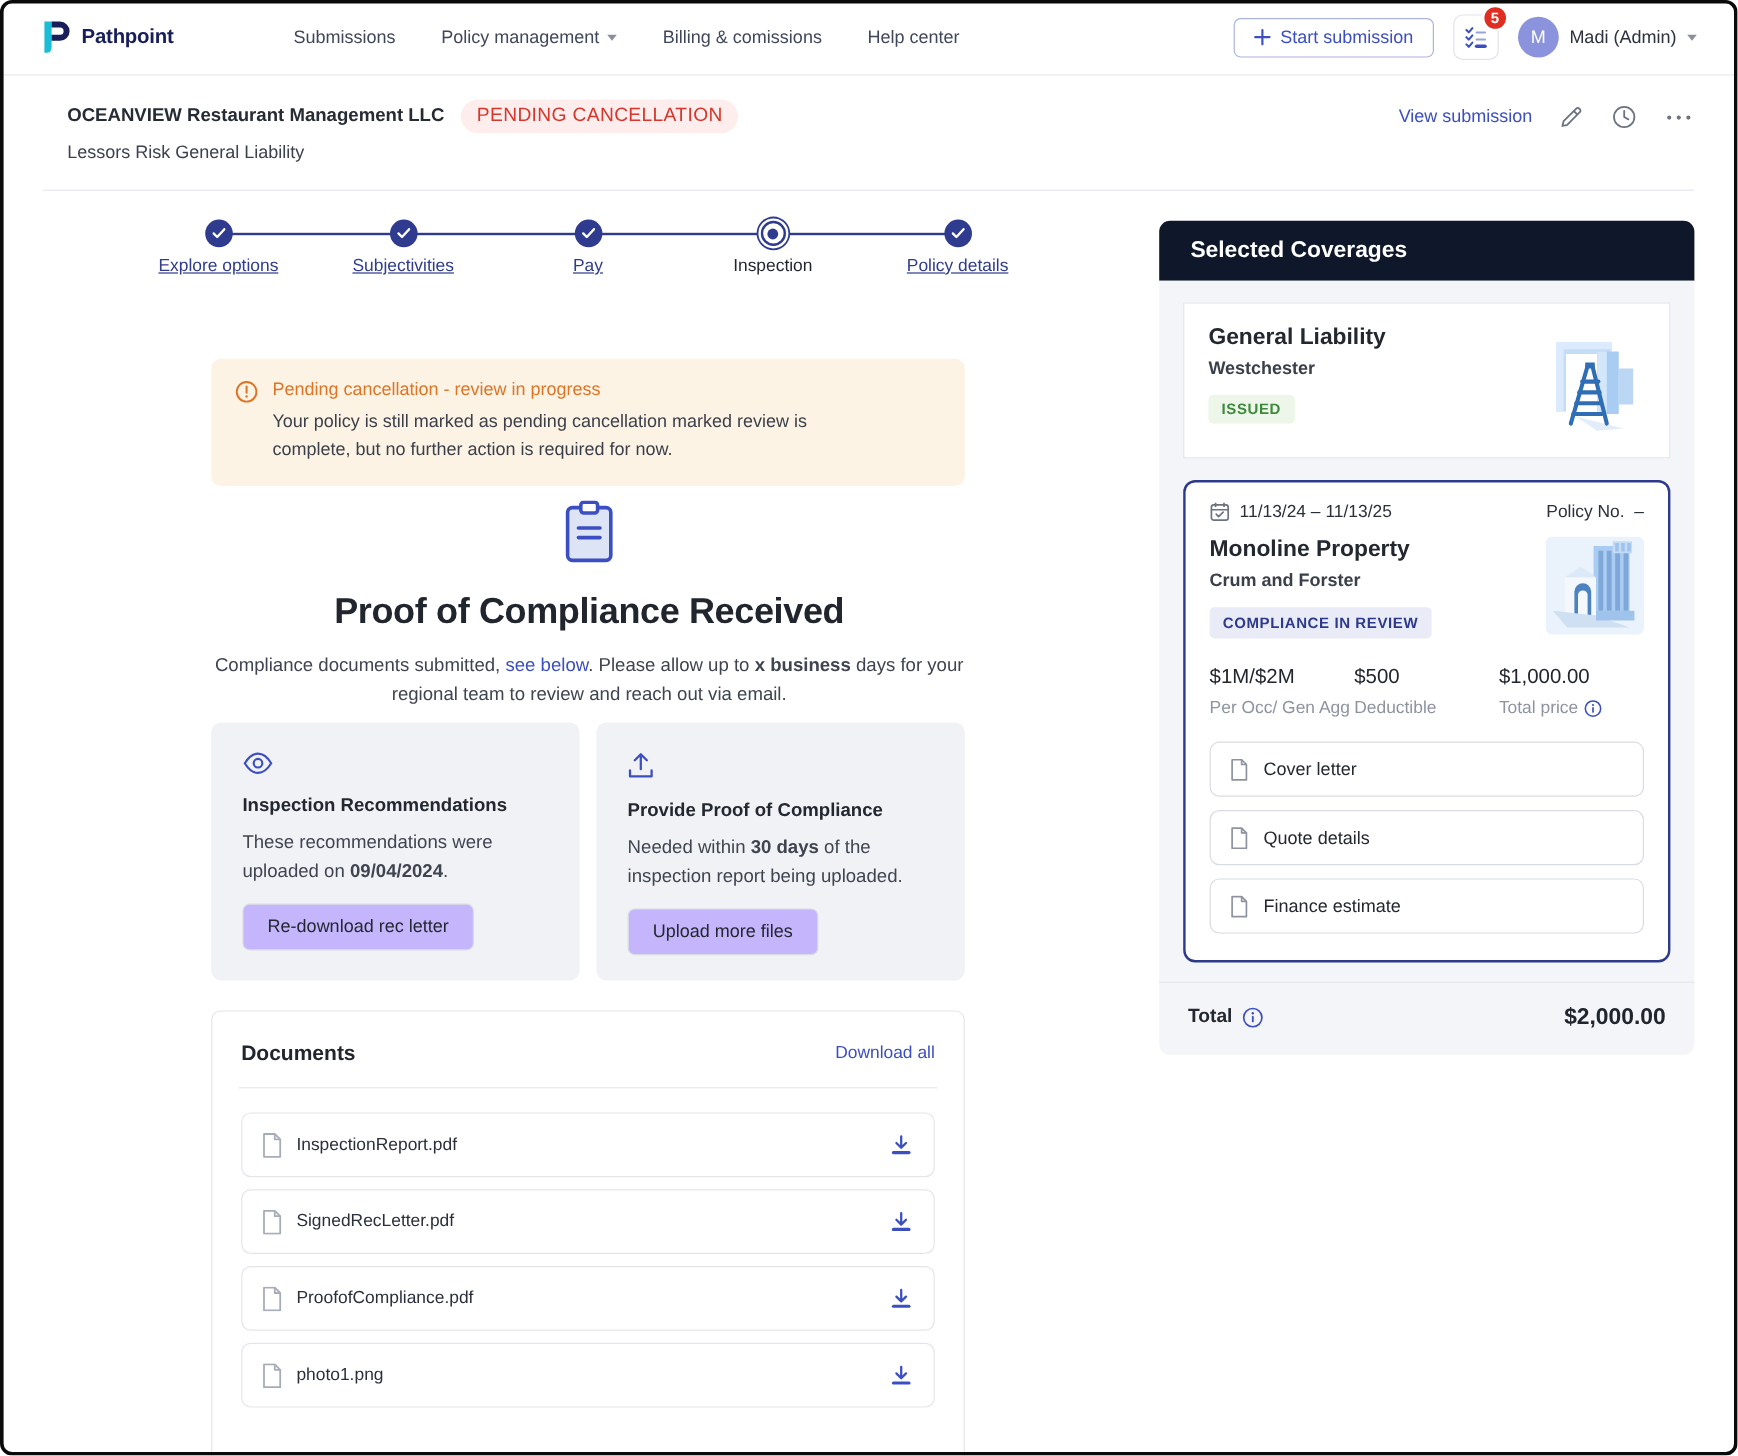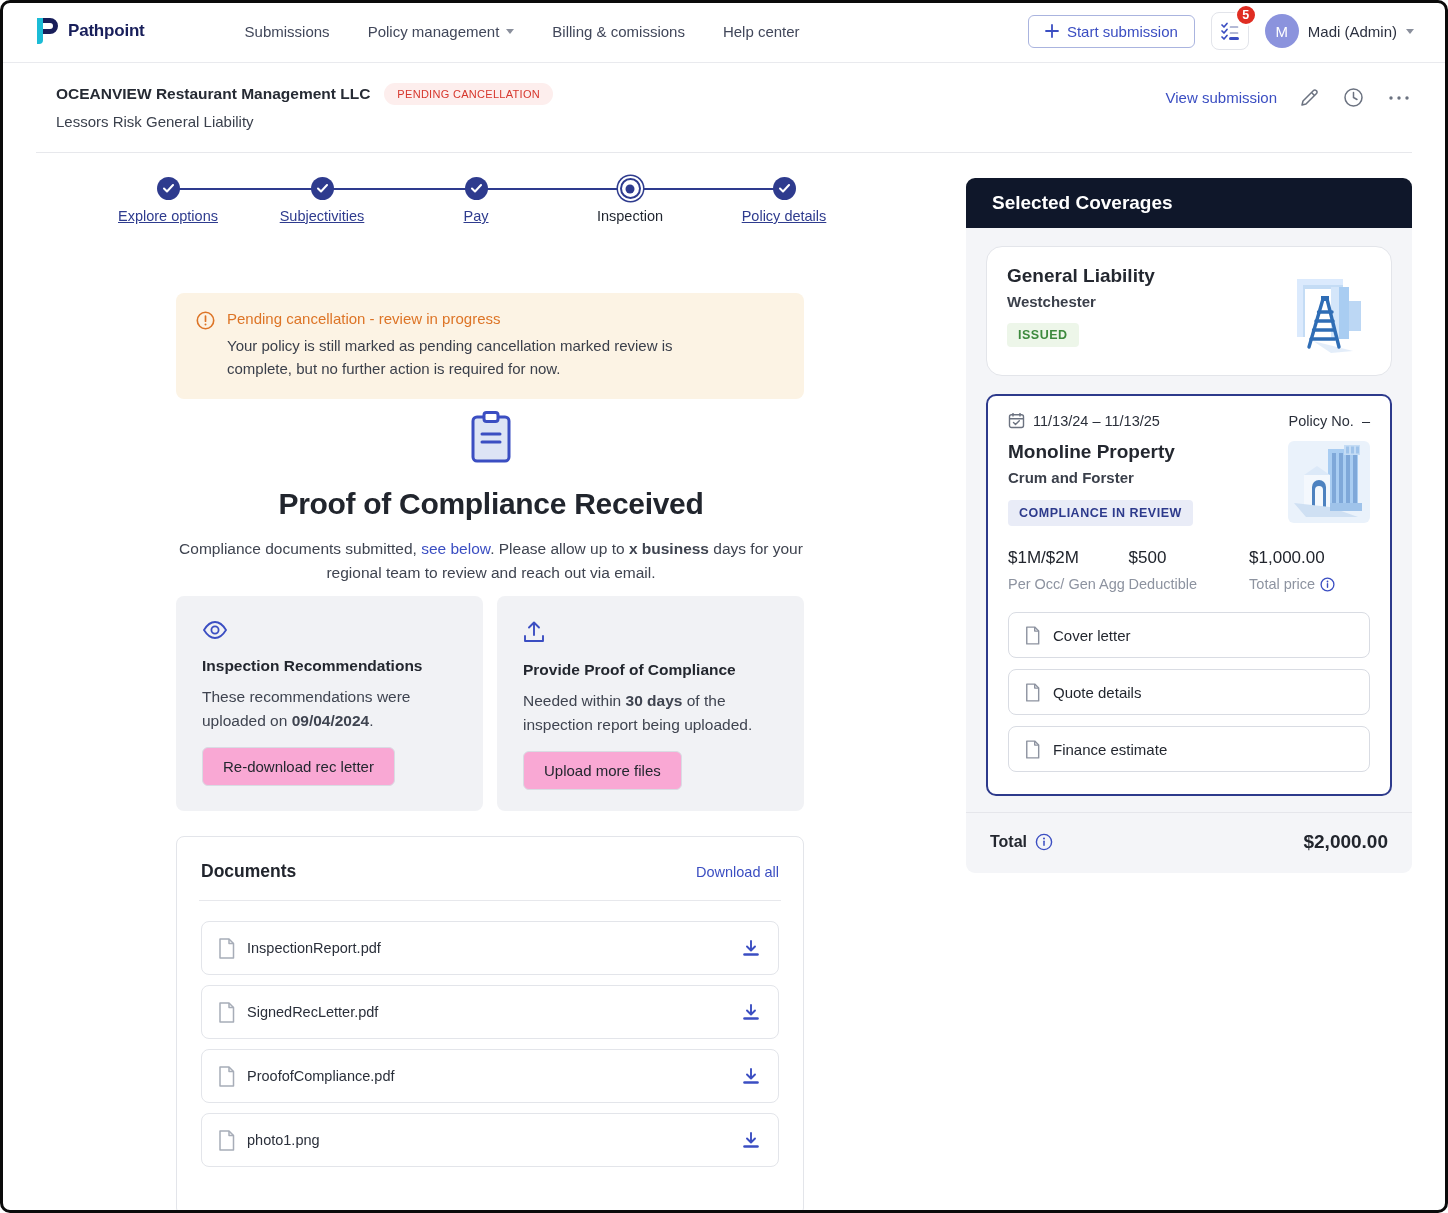--- a/index.html
+++ b/index.html
@@ -29,32 +29,32 @@
   .user { display:flex; align-items:center; gap:9px; cursor:pointer; }
   .avatar { width:34px; height:34px; border-radius:50%; background:#8b93dd; color:#fff; font-size:15px;
     display:flex; align-items:center; justify-content:center; }
   .user-name { font-size:15px; color:#2c3140; }
 
   
   .page-head { padding:20px 36px 0 56px; display:flex; align-items:flex-start; }
   .ph-left {}
   .ph-title-row { display:flex; align-items:center; gap:14px; }
   .ph-title { font-size:15.5px; font-weight:bold; color:#262b34; }
-  .status-badge-red { background:#fdeeed; color:#d6362c; font-size:11px; padding:5px 13px; border-radius:15px; letter-spacing:0.3px; }
+  .status-badge-red { background:#fdeeed; color:#d6362c; font-size:16px; padding:5px 13px; border-radius:15px; letter-spacing:0.3px; }
   .ph-sub { font-size:15px; color:#3b414d; margin-top:8px; }
   .ph-right { margin-left:auto; display:flex; align-items:center; gap:20px; padding-top:2px; }
   .link { color:#3b4ec2; font-size:15px; text-decoration:none; cursor:pointer; }
   .icon-btn { background:none; border:none; cursor:pointer; display:flex; align-items:center; padding:2px; }
   .head-divider { border:none; border-top:1px solid #e7e8ec; margin:22px 36px 0 36px; }
 
   
   .content { position:relative; height:1040px; }
 
   
-  .stepper { position:absolute; left:91px; top:24px; width:770px; }
+  .stepper { position:absolute; left:105px; top:24px; width:770px; }
   .step-track { position:absolute; left:77px; right:77px; top:11px; height:2px; background:#2e3b8e; }
   .steps { display:flex; position:relative; }
   .step { flex:1; display:flex; flex-direction:column; align-items:center; gap:8px; }
   .dot-complete { width:23px; height:23px; border-radius:50%; background:#2e3b8e; display:flex; align-items:center; justify-content:center; }
   .dot-current { width:21px; height:21px; border-radius:50%; background:#fff; border:2px solid #2e3b8e; position:relative;
     box-shadow:0 0 0 2px #fff, 0 0 0 3.5px #2e3b8e; margin:1px; }
   .dot-current::after { content:""; position:absolute; left:50%; top:50%; transform:translate(-50%,-50%);
     width:9px; height:9px; border-radius:50%; background:#2e3b8e; }
   .step-label { font-size:14.5px; color:#2e3b8e; text-decoration:underline; cursor:pointer; }
   .step-label.current { color:#1f242e; text-decoration:none; cursor:default; }
@@ -70,40 +70,40 @@
   .hero h1 { font-size:30px; font-weight:bold; color:#21252d; margin-top:22px; letter-spacing:-0.3px; }
   .hero p { font-size:15.5px; color:#3f4450; line-height:1.55; margin-top:16px; padding:0 45px; }
   .hero .bold { font-weight:bold; }
 
   
   .action-cards { position:absolute; left:176px; top:443px; width:628px; display:flex; gap:14px; }
   .action-card { flex:1; background:#f1f2f5; border-radius:8px; padding:24px 26px; height:215px; }
   .ac-title { font-size:15.5px; font-weight:bold; color:#23272f; margin-top:17px; }
   .ac-text { font-size:15.5px; color:#3f4450; line-height:1.55; margin-top:10px; }
   .ac-text .bold { font-weight:bold; }
-  .btn-white { margin-top:14px; background:#f9a8d4; border:1px solid #d9dce3; border-radius:6px; padding:10px 20px;
+  .btn-white { margin-top:14px; background:#c4b5fd; border:1px solid #d9dce3; border-radius:6px; padding:10px 20px;
     font-size:15px; color:#23272f; cursor:pointer; font-family:inherit; }
 
   
   .documents { position:absolute; left:176px; top:683px; width:628px; height:380px; background:#fff;
     border:1px solid #e3e5ea; border-radius:8px; padding:24px 24px; }
   .doc-head { display:flex; align-items:center; }
   .doc-title { font-size:17.5px; font-weight:bold; color:#21252d; }
   .doc-head .link { margin-left:auto; font-size:14.5px; }
   .doc-divider { border:none; border-top:1px solid #e7e8ec; margin:18px -2px 20px -2px; }
   .doc-row { display:flex; align-items:center; border:1px solid #e3e5ea; border-radius:8px; height:54px;
     padding:0 16px; margin-bottom:10px; background:#fff; }
   .doc-name { font-size:14.5px; color:#2a2f3a; margin-left:12px; }
   .doc-row .icon-btn { margin-left:auto; }
 
   
   .sidebar { position:absolute; left:966px; top:25px; width:446px; border-radius:9px; }
   .sb-header { background:#0f172a; color:#fff; font-size:19px; font-weight:bold; padding:14px 26px; border-radius:9px 9px 0 0; }
   .sb-body { background:#f4f5f8; border-radius:0 0 9px 9px; padding:18px 20px 0 20px; }
-  .gl-card { background:#fff; border:1px solid #e3e5ea; border-radius:16px; padding:18px 20px; display:flex; }
+  .gl-card { background:#fff; border:1px solid #e3e5ea; border-radius:0; padding:18px 20px; display:flex; }
   .cov-name { font-size:19px; font-weight:bold; color:#23272f; }
   .cov-carrier { font-size:15px; font-weight:bold; color:#3a3f4a; margin-top:6px; }
   .badge-green { display:inline-block; background:#edf6e9; color:#3d8a3d; font-size:12.5px; font-weight:bold;
     letter-spacing:0.5px; padding:5px 11px; border-radius:4px; margin-top:13px; }
   .cov-illus { margin-left:auto; }
   .mono-card { background:#fff; border:2px solid #2d3a8c; border-radius:10px; padding:16px 20px 20px 20px; margin-top:18px; }
   .mono-top { display:flex; align-items:center; font-size:14.5px; color:#2a2f3a; }
   .mono-dates { display:flex; align-items:center; gap:8px; }
   .mono-policy { margin-left:auto; color:#2a2f3a; }
   .mono-mid { display:flex; margin-top:12px; }

